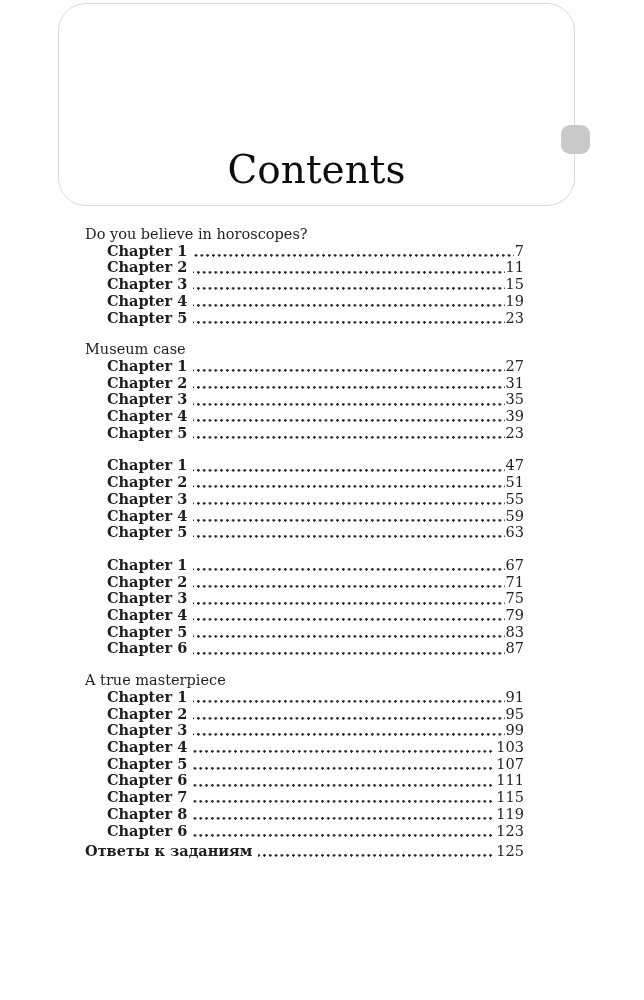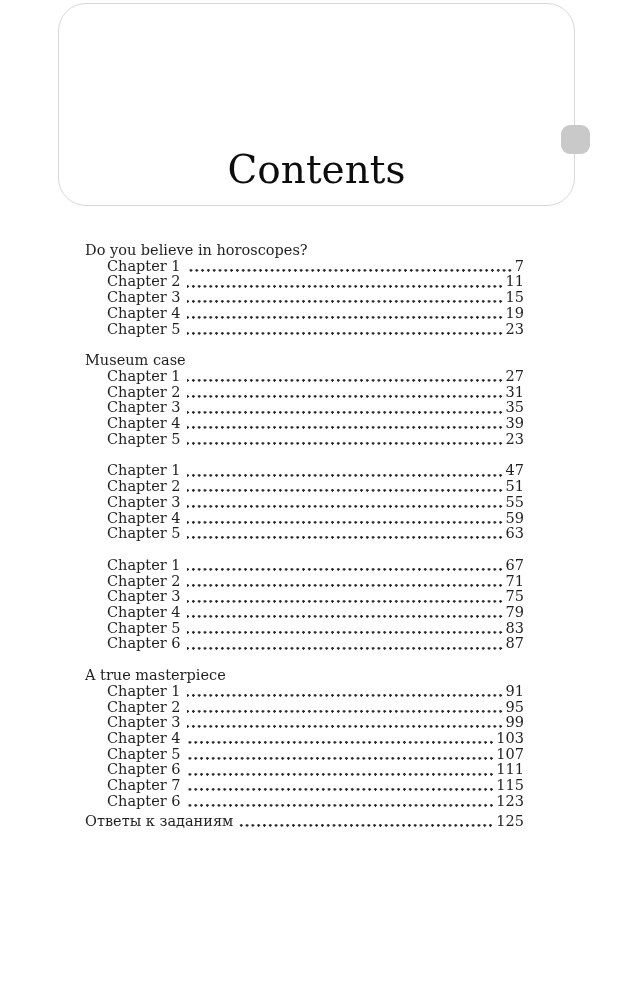--- a/index.html
+++ b/index.html
@@ -47,29 +47,29 @@
     border-radius: 9px;
   }
   .toc {
     position: absolute;
     left: 85px; top: 227px;
     width: 439px;
     font-size: 14.5px;
     line-height: 15.7px;
   }
   .toc-section { margin-top: 16px; }
-  .toc-section:first-child { margin-top: 16px; }
+  .toc-section:first-child { margin-top: 0; }
   .section-title { white-space: nowrap; }
   .toc-row {
     display: flex;
     align-items: baseline;
     padding-left: 22px;
   }
   .toc-row.top-level { padding-left: 0; margin-top: 4px; }
-  .toc-label { white-space: nowrap; flex: 0 0 auto; }
+  .toc-label { white-space: nowrap; flex: 0 0 auto; font-weight: bold; }
   .dot-leader {
     flex: 1 1 auto;
     align-self: flex-end;
     height: 3px;
     margin: 0 1px 2.5px 6px;
     background-image: radial-gradient(circle at 1.4px 1.4px, var(--dot) 1.1px, rgba(0,0,0,0) 1.5px);
     background-size: 5.8px 3px;
     background-repeat: repeat-x;
     background-position: right bottom;
   }
@@ -266,20 +266,25 @@
     <span class="dot-leader"></span>
     <span class="toc-page">111</span>
   </div>
 
   <div class="toc-row">
     <span class="toc-label">Chapter 7</span>
     <span class="dot-leader"></span>
     <span class="toc-page">115</span>
   </div>
 
+  <div class="toc-row">
+    <span class="toc-label">Chapter 8</span>
+    <span class="dot-leader"></span>
+    <span class="toc-page">119</span>
+  </div>
 
   <div class="toc-row">
     <span class="toc-label">Chapter 6</span>
     <span class="dot-leader"></span>
     <span class="toc-page">123</span>
   </div>
 </div>
   </section>
 
   <div class="toc-row top-level">

